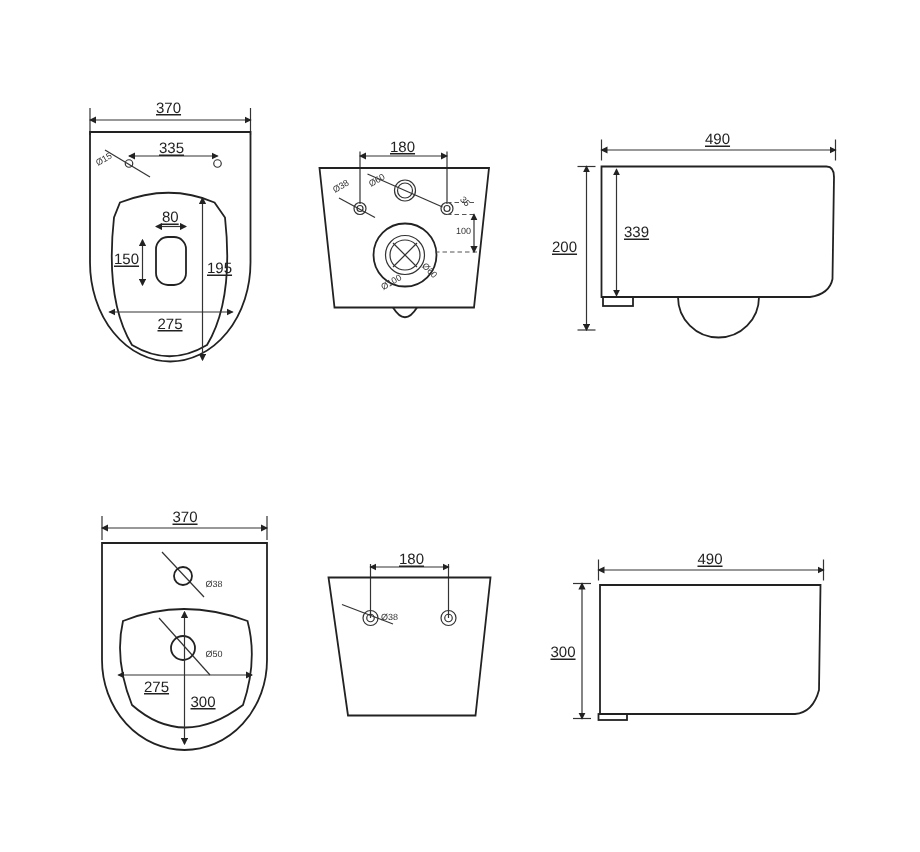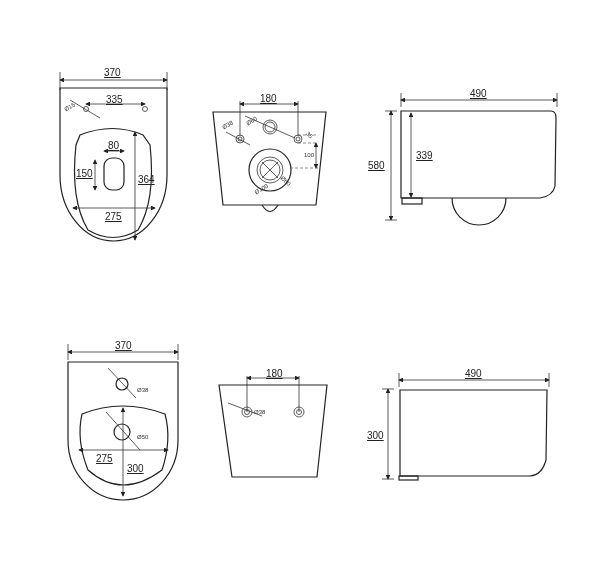--- a/index.html
+++ b/index.html
@@ -115,33 +115,33 @@
     <line class="thin" x1="382" y1="479" x2="394" y2="479"></line>
     <line class="thin" x1="388" y1="389" x2="388" y2="479" marker-start="url(#al)" marker-end="url(#ar)"></line>
   </g>
 </svg>
 
 <span class="lbl" style="left:104px;top:67px">370</span>
 <span class="lbl" style="left:106px;top:94px">335</span>
 <span class="sm" style="left:64px;top:104px;transform:rotate(-30deg)">Ø15</span>
 <span class="lbl" style="left:108px;top:140px">80</span>
 <span class="lbl" style="left:76px;top:168px">150</span>
-<span class="lbl" style="left:138px;top:174px">364</span>
+<span class="lbl" style="left:138px;top:174px">195</span>
 <span class="lbl" style="left:105px;top:211px">275</span>
 
 <span class="lbl" style="left:260px;top:93px">180</span>
 <span class="sm" style="left:222px;top:122px;transform:rotate(-30deg)">Ø38</span>
 <span class="sm" style="left:246px;top:118px;transform:rotate(-30deg)">Ø60</span>
 <span class="sm" style="left:306px;top:132px;transform:rotate(45deg)">35</span>
 <span class="sm" style="left:304px;top:152px">100</span>
 <span class="sm" style="left:280px;top:178px;transform:rotate(45deg)">Ø60</span>
 <span class="sm" style="left:254px;top:186px;transform:rotate(-30deg)">Ø100</span>
 
 <span class="lbl" style="left:470px;top:88px">490</span>
-<span class="lbl" style="left:368px;top:160px">580</span>
+<span class="lbl" style="left:368px;top:160px">200</span>
 <span class="lbl" style="left:416px;top:150px">339</span>
 
 <span class="lbl" style="left:115px;top:340px">370</span>
 <span class="sm" style="left:137px;top:387px">Ø38</span>
 <span class="sm" style="left:137px;top:434px">Ø50</span>
 <span class="lbl" style="left:96px;top:453px">275</span>
 <span class="lbl" style="left:127px;top:463px">300</span>
 
 <span class="lbl" style="left:266px;top:368px">180</span>
 <span class="sm" style="left:254px;top:409px">Ø38</span>

